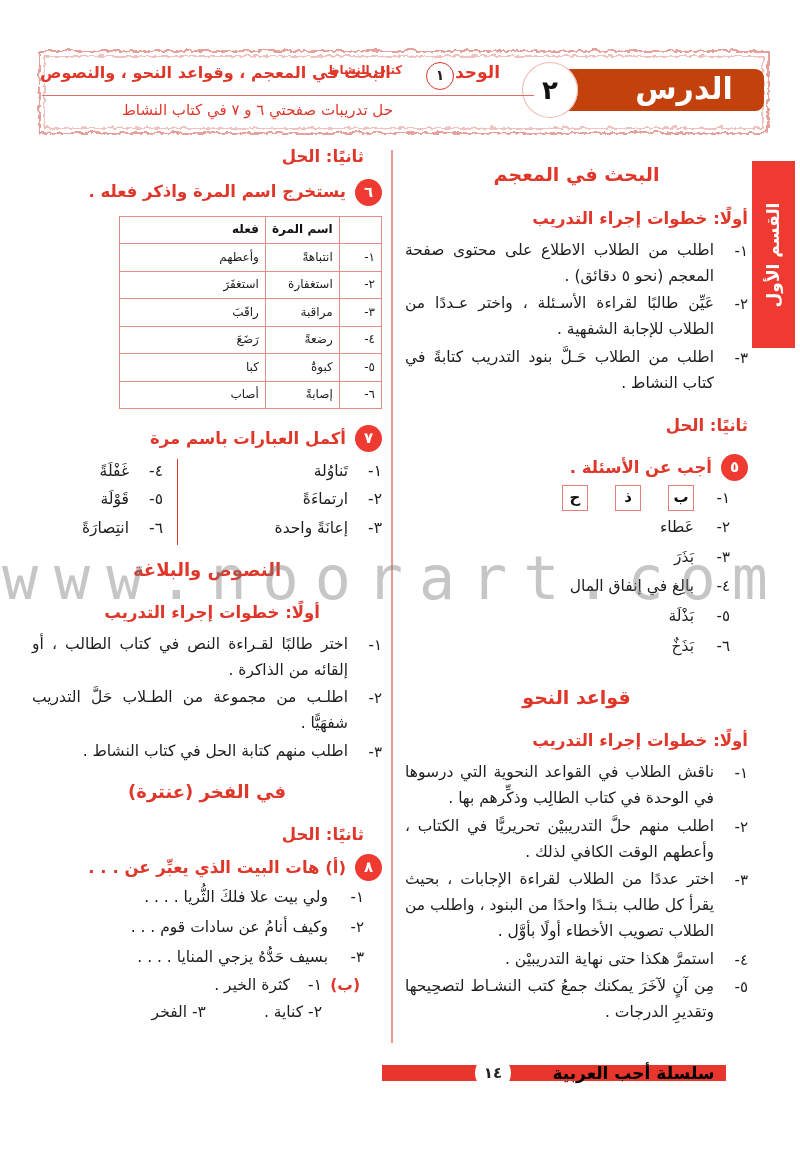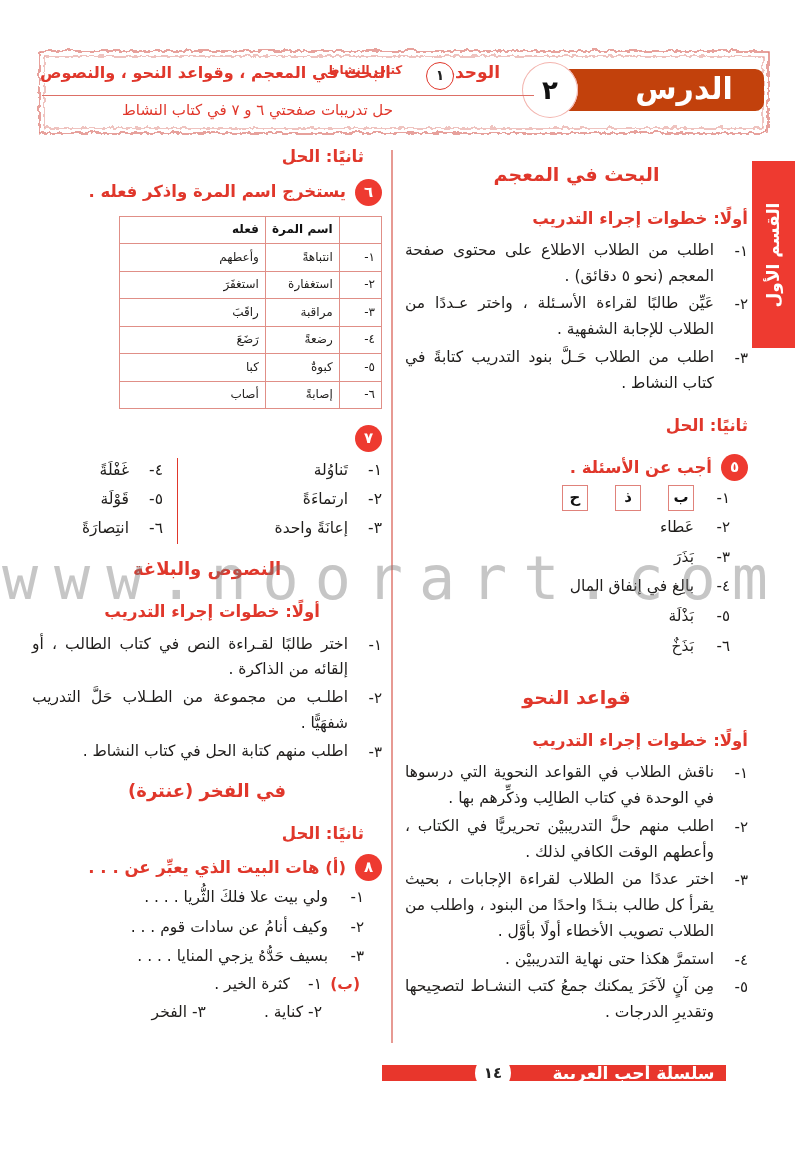--- a/index.html
+++ b/index.html
@@ -99,21 +99,21 @@
   
   #footer-bar{
     left:382px;top:1065px;width:344px;height:16px;background:#e8362c;
     display:flex;align-items:center;
   }
   #footer-circle{
     margin-left:93px;width:36px;height:36px;border-radius:50%;background:#fff;
     font-size:15px;font-weight:bold;color:#222;text-align:center;line-height:36px;flex:0 0 36px;
   }
   #footer-title{
-    flex:1;text-align:center;color:#ffffff;font-weight:bold;font-size:17px;direction:rtl;
+    flex:1;text-align:center;color:#000000;font-weight:bold;font-size:17px;direction:rtl;
     padding-left:30px;
   }
 </style>
 </head>
 <body>
 
 <div class="abs" id="header-box">
   <svg width="737" height="90" viewBox="0 0 737 90">
     <defs>
       <filter id="wob" x="-10%" y="-10%" width="120%" height="120%">
@@ -273,20 +273,21 @@
     <tr>
       <td class="c-num">٦-</td>
       <td class="c-noun">إصابةً</td>
       <td class="c-verb">أصاب</td>
     </tr>
   </tbody>
     </table>
 
   <div class="qrow" style="margin-top:16px;">
     <span class="qcircle">٧</span>
+    <span class="qtitle">أكمل العبارات باسم مرة</span>
   </div>
 
   <div id="q7-items">
     <div id="q7-right">
       <div class="q7i">
         <span class="num">١-</span>
         <span>تَناوُلة</span>
       </div>
       <div class="q7i">
         <span class="num">٢-</span>

